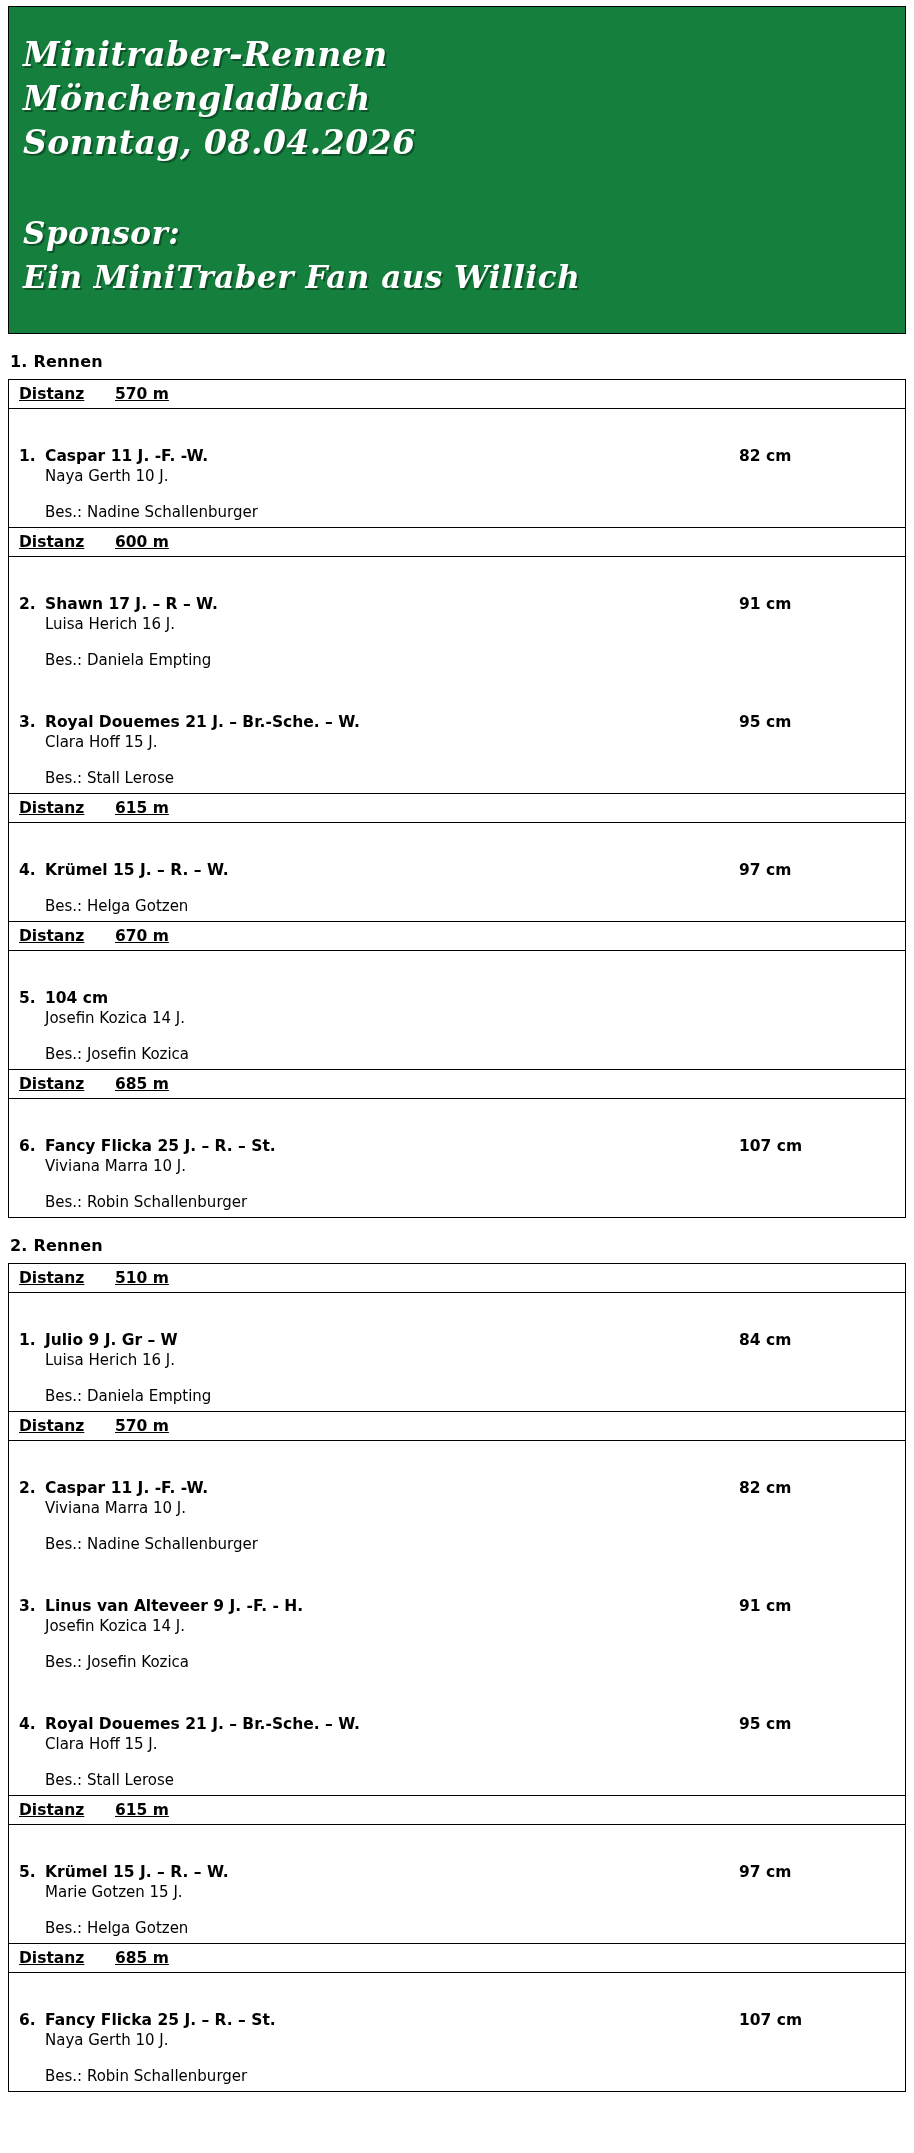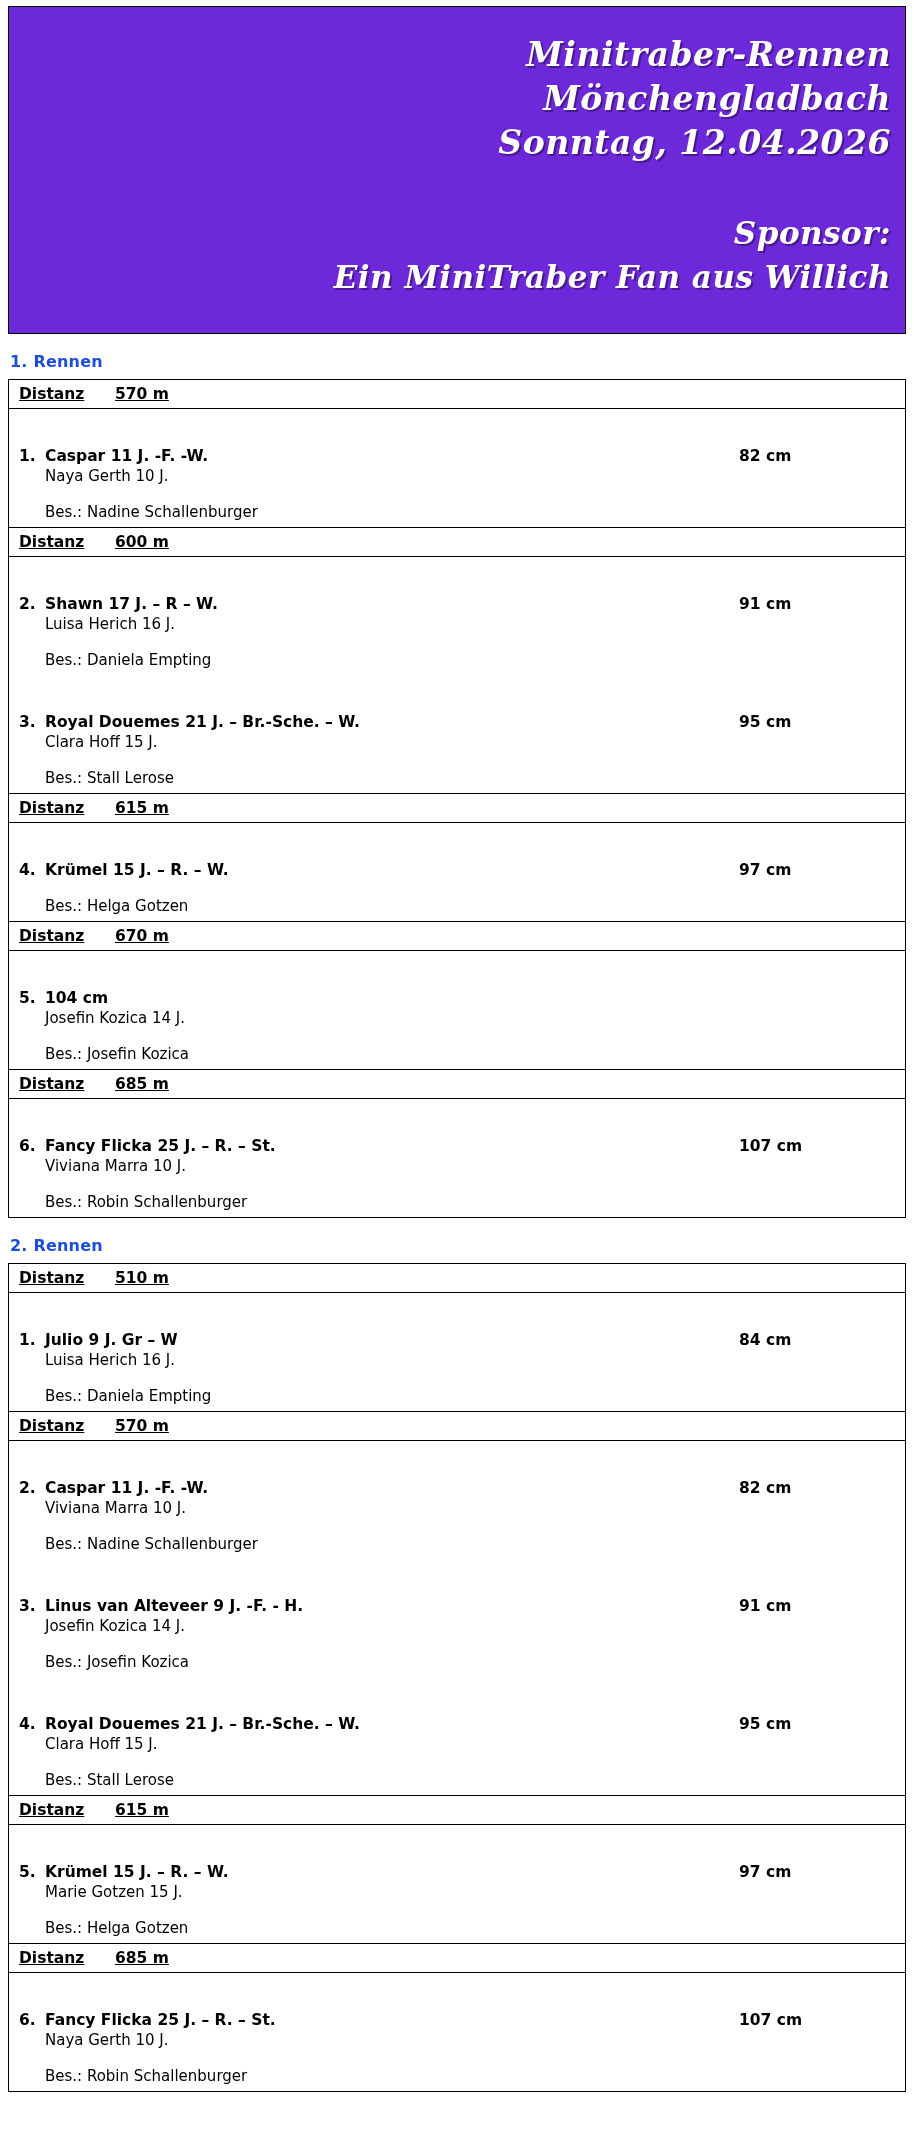--- a/index.html
+++ b/index.html
@@ -14,25 +14,25 @@
     -webkit-font-smoothing: antialiased;
   }
   .page {
     width: 914px;
     box-sizing: border-box;
     padding: 6px 8px 10px 8px;
   }
 
   
   .banner {
-    background: #6d28d9;
+    background: #15803d;
     border: 1px solid #000000;
     box-sizing: border-box;
     padding: 26px 14px 34px 14px;
-    text-align: right;
+    text-align: left;
   }
   .banner-line {
     font-family: "DejaVu Serif", "Liberation Serif", serif;
     font-weight: bold;
     font-style: italic;
     color: #ffffff;
     font-size: 33px;
     line-height: 44px;
     letter-spacing: 0.5px;
     text-shadow: 2px 2px 0 rgba(0,0,0,0.35);
@@ -42,21 +42,21 @@
   }
   .banner-line.sponsor-head {
     font-size: 31px;
   }
   .banner-line.sponsor-body {
     font-size: 31px;
   }
 
   
   .race-title {
-    color: #1d4ed8;
+    color: #000000;
     font-weight: bold;
     font-size: 16px;
     margin: 18px 0 8px 2px;
     letter-spacing: 0.2px;
   }
 
   
   .race-table {
     border: 1px solid #000000;
     box-sizing: border-box;
@@ -120,21 +120,21 @@
   }
 </style>
 </head>
 <body>
 
 <div class="page">
 
   <div class="banner">
     <div class="banner-line">Minitraber-Rennen</div>
     <div class="banner-line">Mönchengladbach</div>
-    <div class="banner-line">Sonntag, 12.04.2026</div>
+    <div class="banner-line">Sonntag, 08.04.2026</div>
     <div class="banner-gap"></div>
     <div class="banner-line sponsor-head">Sponsor:</div>
     <div class="banner-line sponsor-body">Ein MiniTraber Fan aus Willich</div>
   </div>
 
   <div id="races-container">
       <div class="race-title">1. Rennen</div>
       <div class="race-table">
         <div class="dist-row">
           <span class="dist-label">Distanz</span>

